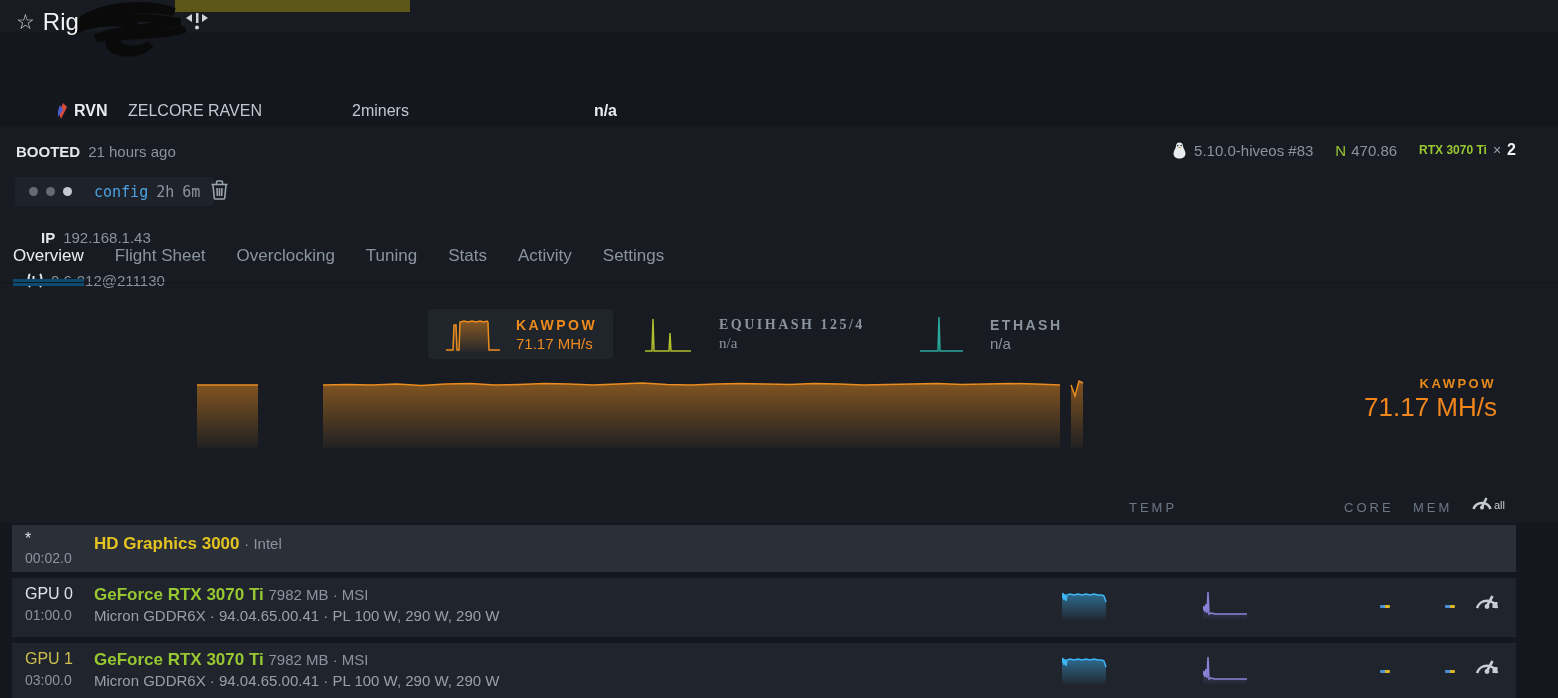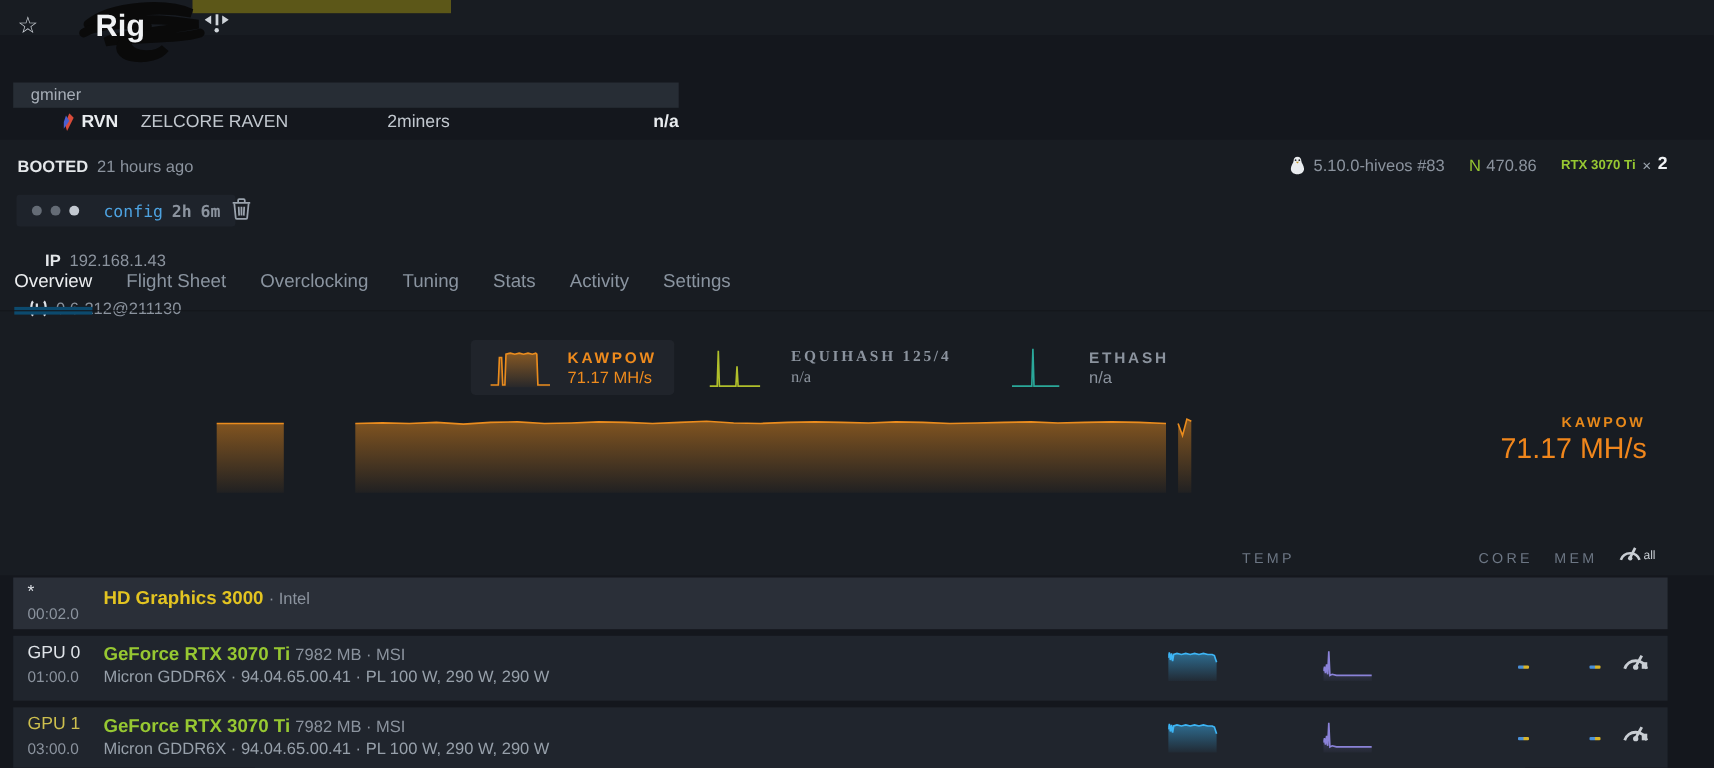--- a/index.html
+++ b/index.html
@@ -6,21 +6,21 @@
   html,body { background:#181c22; }
   body {
     width:1558px; height:698px; position:relative; overflow:hidden;
     font-family:"Liberation Sans", sans-serif; color:#dfe3e8;
     -webkit-font-smoothing:antialiased;
   }
 
   
   .rig-header { position:absolute; top:8px; left:16px; display:flex; align-items:center; gap:8px; z-index:3; }
   .star { font-size:21px; color:#cfd4da; line-height:22px; cursor:pointer; }
-  .rig-title { font-size:28px; font-weight:bold; color:#f0f2f4;margin-left:44px; }
+  .rig-title { font-size:24px; font-weight:normal; color:#f0f2f4; }
   .hl-streak { position:absolute; left:175px; top:0; width:235px; height:12px; background:#6e6716; opacity:.8; z-index:1; }
   .scribble { position:absolute; left:62px; top:0; z-index:2; }
   .move-icon { position:absolute; left:186px; top:12px; z-index:4; }
 
   
   .fs-panel { position:absolute; top:32px; left:0; width:1558px; height:95px; background:#14171d; }
   .miner-bar { position:absolute; left:12px; top:43px; width:605px; height:23px; background:#272d35; display:flex; align-items:center; }
   .miner-bar span { margin-left:16px; font-size:15px; color:#a7aeb7; }
   .coin-row { position:absolute; left:0; top:66px; width:617px; height:26px; font-size:16px; display:flex; align-items:center; }
   .coin-ic { position:absolute; left:57px; top:5px; }
@@ -39,21 +39,21 @@
   .gpu-model { color:#97c832; font-weight:bold; font-size:12px; }
   .gpu-mult { color:#9aa3ad; font-size:14px; }
   .gpu-count { color:#f0f2f4; font-weight:bold; font-size:16px; }
 
   
   .cfg-pill { position:absolute; top:177px; left:15px; height:29px; background:#1e232b; border-radius:3px;
               display:flex; align-items:center; padding:0 14px; gap:8px; }
   .dot { width:9px; height:9px; border-radius:50%; }
   .d1,.d2 { background:#646b75; } .d3 { background:#c3c9d1; margin-right:14px; }
   .cfg-link { font-family:"DejaVu Sans Mono", monospace; font-size:15px; color:#4da2e0; cursor:pointer; }
-  .cfg-time { font-family:"DejaVu Sans Mono", monospace; font-size:15px; color:#8b939e;font-weight:bold; }
+  .cfg-time { font-family:"DejaVu Sans Mono", monospace; font-size:15px; color:#8b939e; }
   .trash { position:absolute; top:180px; left:211px; cursor:pointer; }
 
   
   .tabs { position:absolute; top:246px; left:13px; display:flex; gap:31px; font-size:17px; }
   .tab { color:#8a94a0; padding-bottom:13px; cursor:pointer; }
   .tab.active { color:#eceef0; border-bottom:7px solid #0c4a6e; }
   .tabs-divider { position:absolute; top:282px; left:0; width:1558px; height:1px; background:#14171c; }
 
   
   .algo-card { position:absolute; top:309px; height:50px; display:flex; align-items:center; gap:14px; cursor:pointer; }
@@ -114,23 +114,20 @@
 <svg class="move-icon" width="22" height="18" viewBox="0 0 22 18">
   <g fill="#cfd4da">
     <polygon points="0,6 6,2 6,10"></polygon>
     <polygon points="22,6 16,2 16,10"></polygon>
     <rect x="10" y="1" width="2.5" height="10"></rect>
     <circle cx="11" cy="15.5" r="2"></circle>
   </g>
 </svg>
 
 <div class="fs-panel">
-  <div class="miner-bar">
-    <span>gminer</span>
-  </div>
   <div class="coin-row">
     <svg class="coin-ic" width="11" height="16" viewBox="0 0 11 16">
       <polygon points="6,0 10,4 4,16 2,10" fill="#d84b3a"></polygon>
       <polygon points="3,2 6,7 1,14 1,8" fill="#4a5fd0"></polygon>
     </svg>
     <span class="coin-sym">RVN</span>
     <span class="coin-wallet">ZELCORE RAVEN</span>
     <span class="coin-pool">2miners</span>
     <span class="coin-hr">n/a</span>
   </div>

